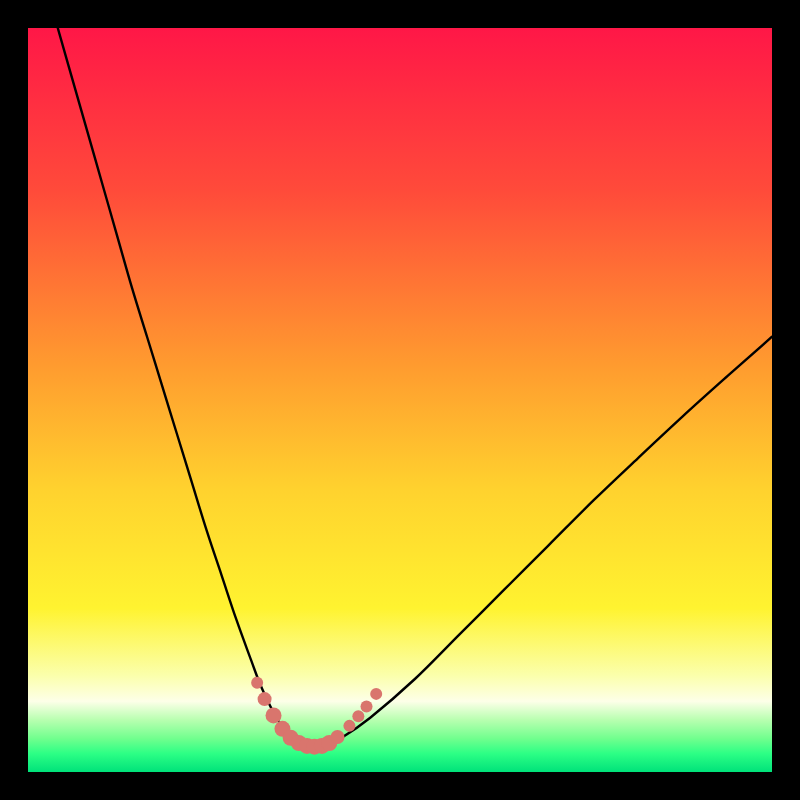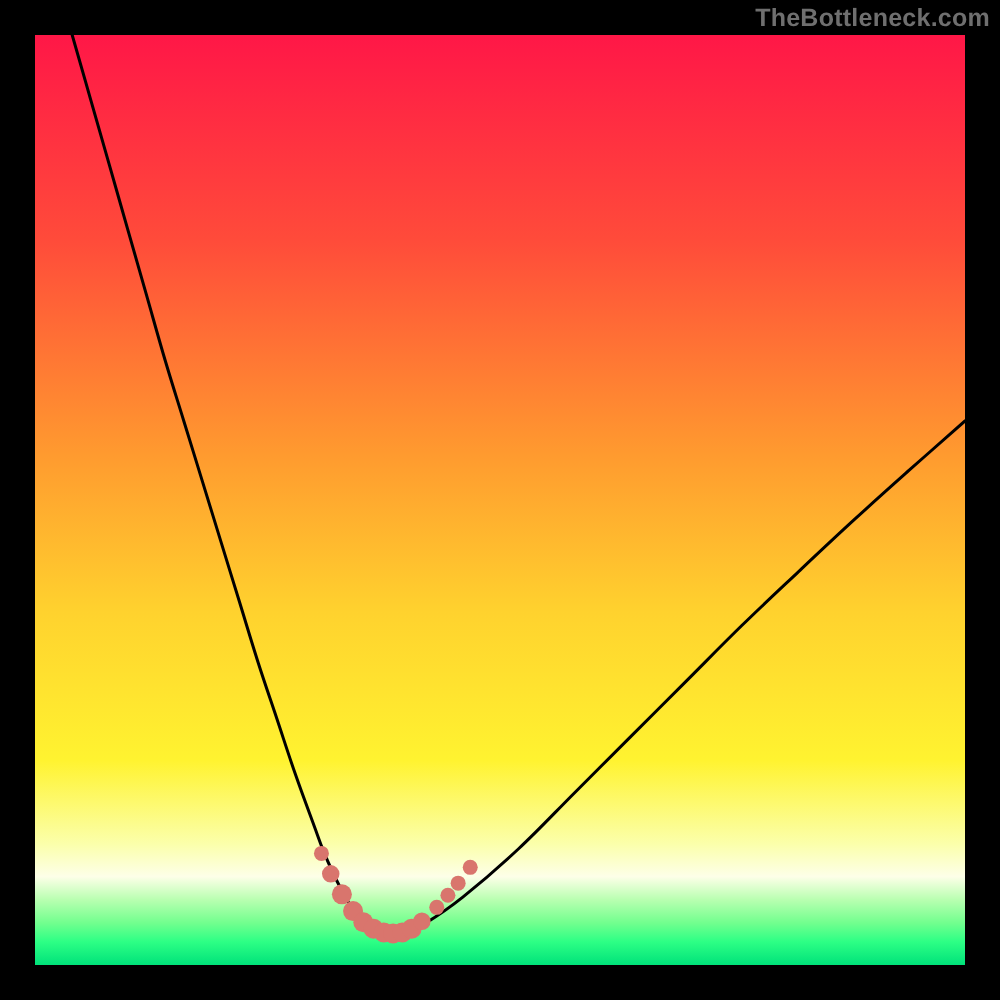--- a/index.html
+++ b/index.html
@@ -34,21 +34,20 @@
     font-weight: 600;
     letter-spacing: 0.2px;
     z-index: 10;
   }
   svg { display: block; }
 </style>
 </head>
 <body>
 
 <div class="frame">
-  <div class="watermark">TheBottleneck.com</div>
   <div class="plot">
     <svg id="chart-svg" width="744" height="744" viewBox="0 0 744 744">
       <defs>
         <linearGradient id="bg-grad" x1="0" y1="0" x2="0" y2="1">
             <stop offset="0%" stop-color="#ff1747"></stop>
             <stop offset="22%" stop-color="#ff4b3a"></stop>
             <stop offset="45%" stop-color="#ff9a2f"></stop>
             <stop offset="62%" stop-color="#ffd22e"></stop>
             <stop offset="78%" stop-color="#fff330"></stop>
             <stop offset="87%" stop-color="#fbffab"></stop>

